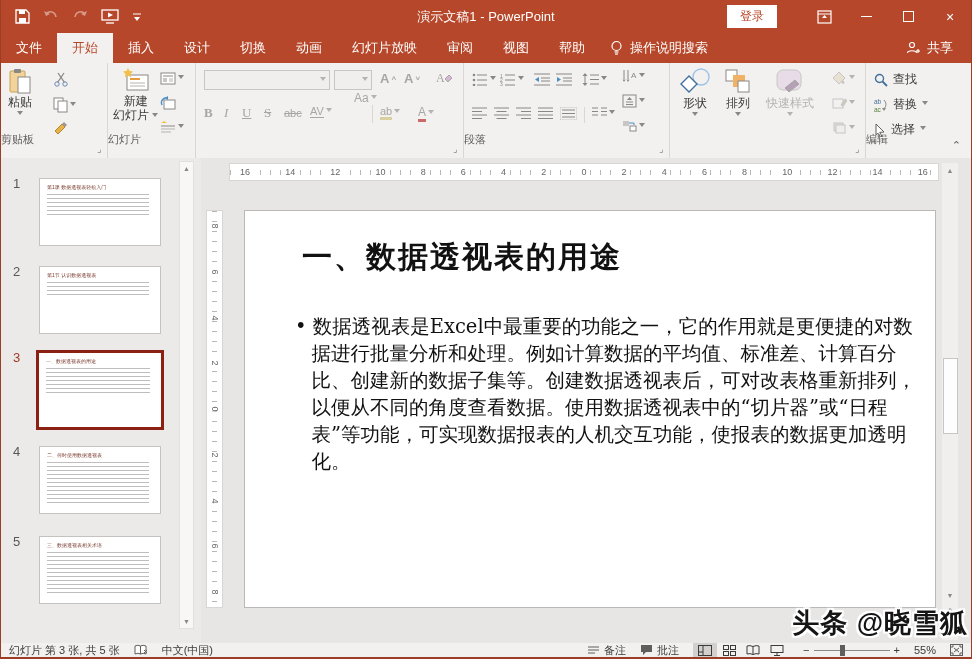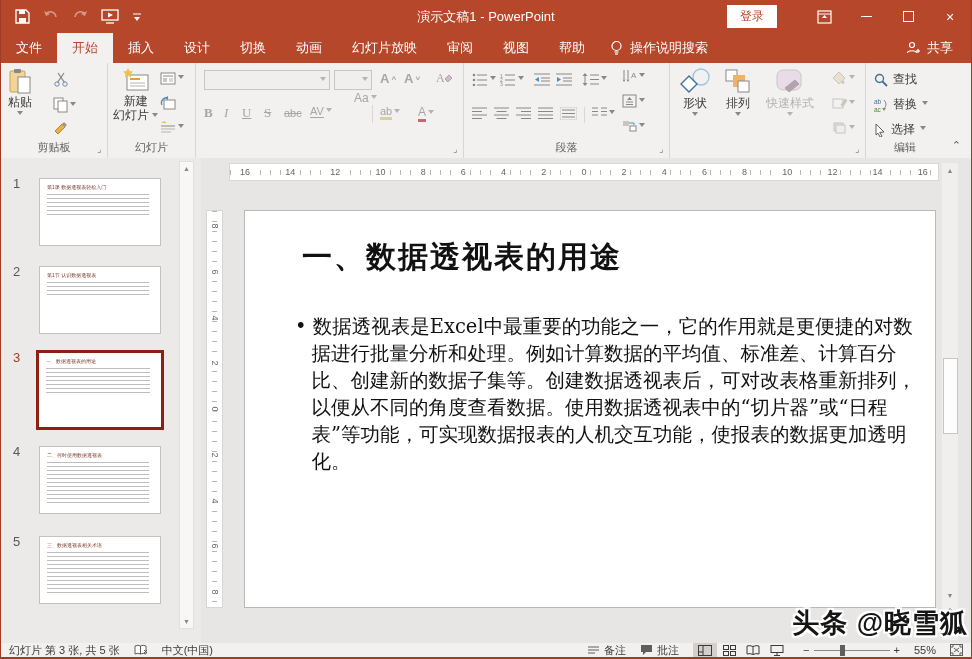--- a/index.html
+++ b/index.html
@@ -18,21 +18,21 @@
   .minln{width:11px;border-top:1px solid #fff;display:inline-block;}
   
   .tabrow{position:absolute;top:33px;left:0;right:0;height:30px;background:#B7472A;display:flex;align-items:stretch;color:#fff;font-size:13px;}
   .tab{padding:0 15px;display:flex;align-items:center;white-space:nowrap;cursor:pointer;text-align:right;}
   .tab.active{background:#f3f1f0;color:#B7472A;}
   .tellme{display:flex;align-items:center;gap:7px;padding:0 10px;}
   .share{margin-left:auto;display:flex;align-items:center;gap:6px;padding-right:18px;}
   
   .ribbon{position:absolute;top:63px;left:0;right:0;height:95px;background:#f3f1f0;border-bottom:1px solid #cfccc9;display:flex;}
   .rgroup{position:relative;border-right:1px solid #d9d6d3;height:100%;box-sizing:border-box;flex:none;}
-  .glabel{position:absolute;bottom:3px;left:0;right:0;text-align:center;font-size:11px;color:#605e5c;}
+  .glabel{position:absolute;bottom:11px;left:0;right:0;text-align:left;font-size:11px;color:#605e5c;}
   .dlg{position:absolute;right:3px;bottom:4px;width:10px;height:10px;color:#8a8886;font-size:9px;line-height:10px;text-align:center;cursor:pointer;}
   .bigbtn{position:absolute;top:5px;display:flex;flex-direction:column;align-items:center;font-size:12px;color:#3b3a39;cursor:pointer;text-align:center;line-height:14px;}
   .bigbtn .car{margin-top:2px;}
   .car{width:0;height:0;border:3px solid transparent;border-top:4px solid #8a8886;display:inline-block;vertical-align:middle;}
   .car.dis{border-top-color:#b5b3b1;}
   .sbtn{position:absolute;display:flex;align-items:center;gap:2px;cursor:pointer;}
   .glyph{color:#a8a6a4;font-size:13px;}
   .combo{background:#f1efee;border:1px solid #c8c6c4;height:20px;box-sizing:border-box;display:flex;align-items:center;justify-content:flex-end;padding-right:3px;}
   .ed-item{display:flex;align-items:center;gap:5px;font-size:12px;color:#3b3a39;cursor:pointer;}
   .rib-collapse{position:absolute;right:10px;bottom:6px;color:#605e5c;font-size:11px;cursor:pointer;}

